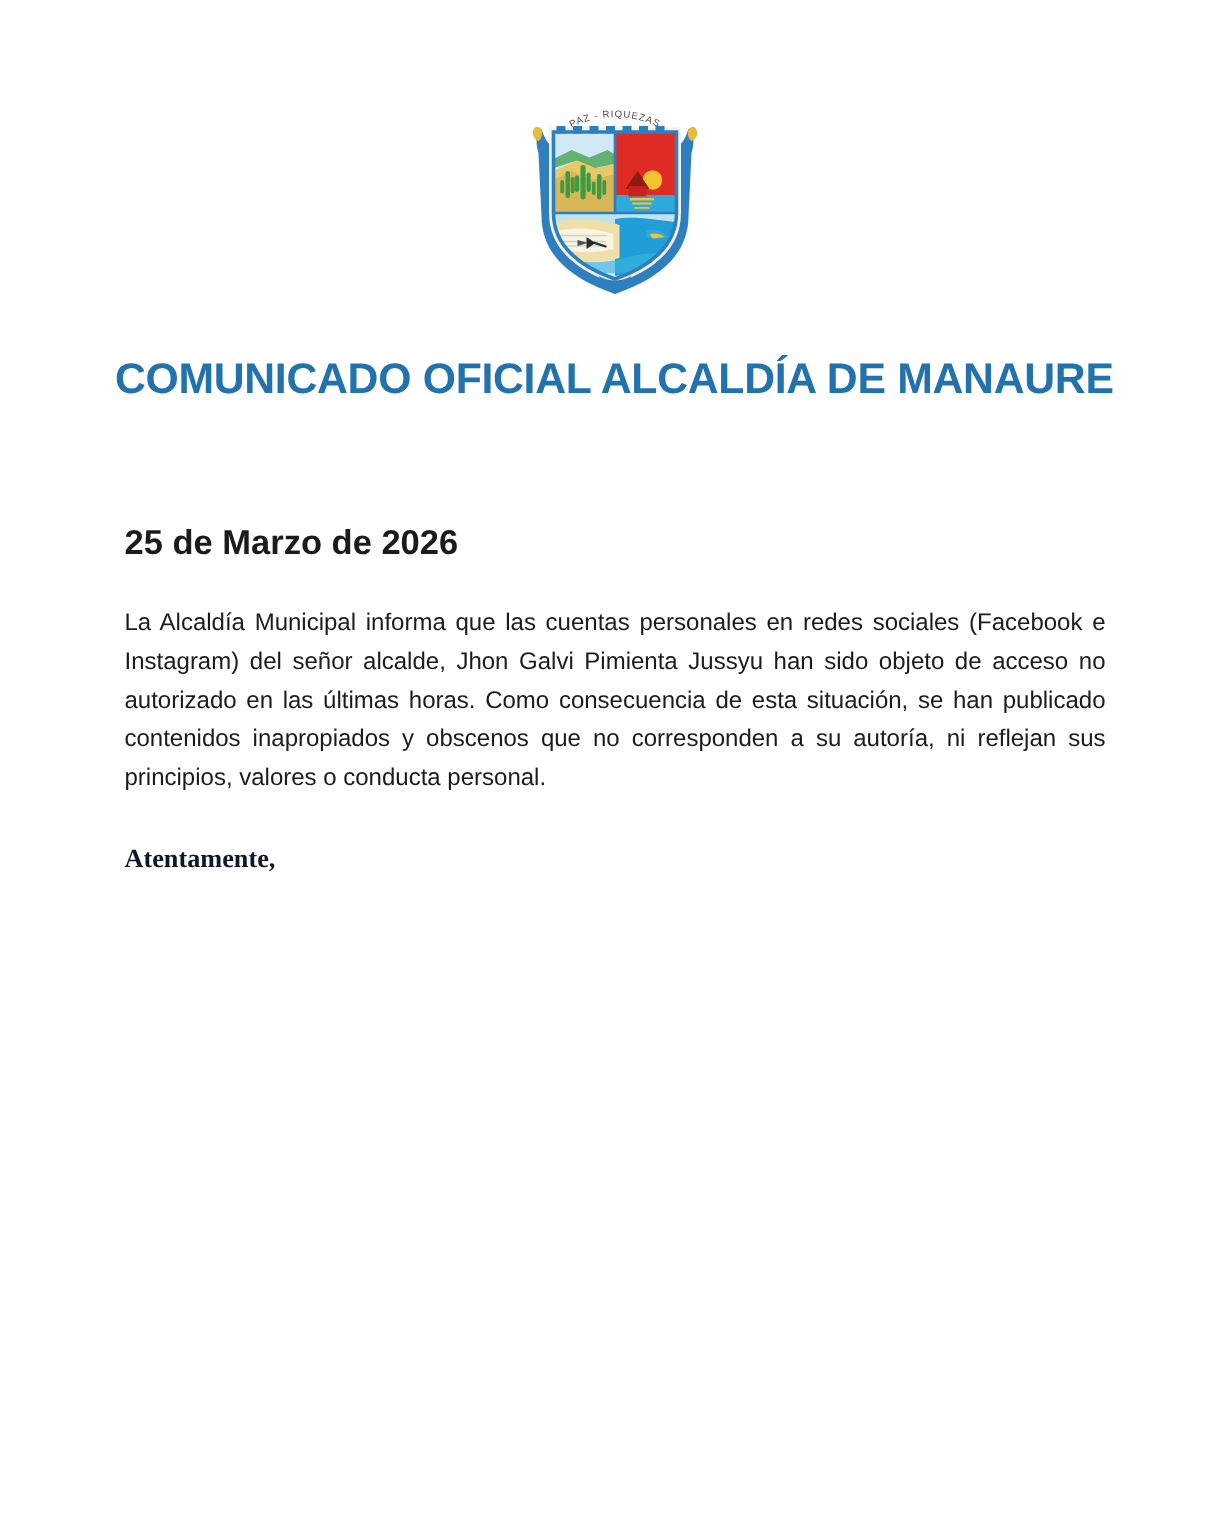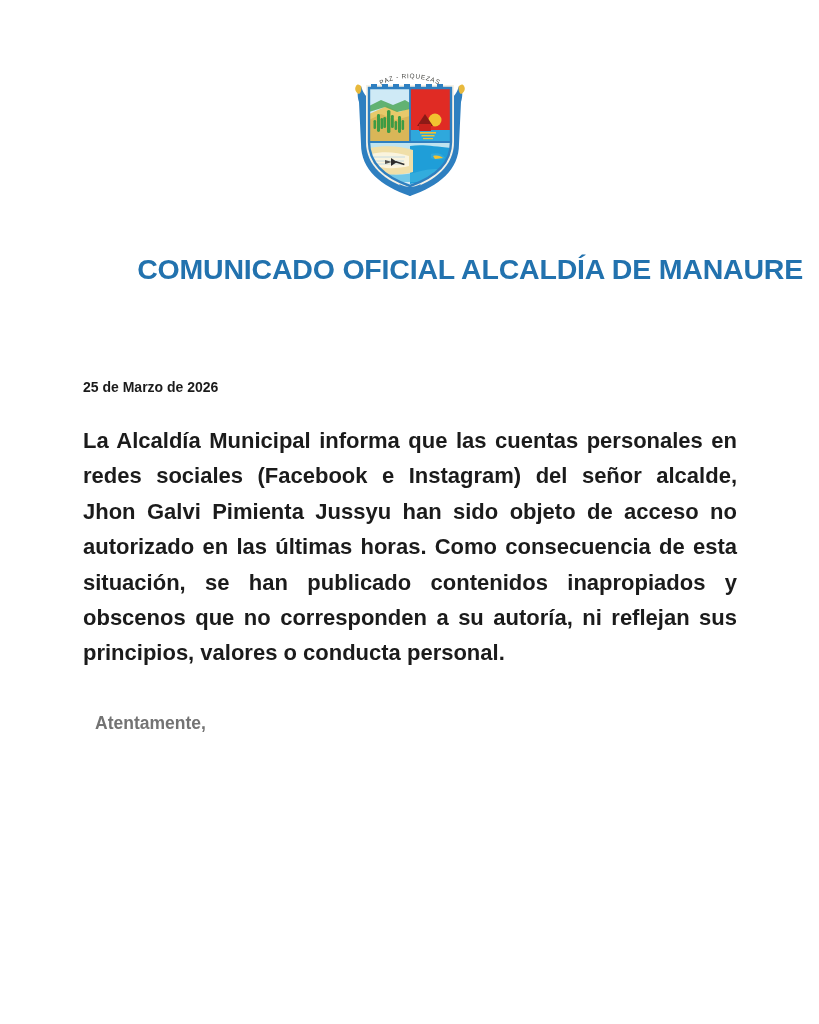--- a/index.html
+++ b/index.html
@@ -32,68 +32,69 @@
     align-items: flex-start;
   }
   .crest {
     width: 126px;
     height: 135px;
     display: block;
   }
 
   
   .title {
-    margin: 16px;
+    margin: 0;
     padding-top: 40px;
-    text-align: right;
+    text-align: center;
     font-size: 28.5px;
     font-weight: bold;
     letter-spacing: -0.2px;
     color: #2272ae;
     font-family: "Liberation Sans", sans-serif;
   }
 
   
   .body-wrap {
     padding: 0 82px 0 83px;
     box-sizing: border-box;
   }
 
   .date-line {
     margin: 0;
     padding-top: 76px;
-    font-size: 14px;
+    font-size: 23px;
     font-weight: bold;
     color: #1b1b1b;
     line-height: 1.35;
   }
 
   .para {
     margin: 0;
     padding-top: 26px;
-    font-size: 22px;
-    font-weight: bold;
+    font-size: 16px;
+    font-weight: normal;
     color: #1b1b1b;
     line-height: 1.61;
     text-align: justify;
     text-justify: inter-word;
     hyphens: none;
   }
   .para:first-of-type {
     padding-top: 30px;
   }
 
   .signoff {
-    margin: 12px;
+    margin: 0;
     padding-top: 28px;
     font-size: 17.5px;
     font-weight: bold;
-    color: #737373;
+    color: #0f172a;
     line-height: 1.45;
     text-align: left;
+    font-family: Liberation Serif, serif;
   }
   .signoff-line { display: block; }
 </style>
 </head>
 <body>
 
 <div class="document">
 
   <div class="crest-block">
     <svg class="crest" viewBox="0 0 126 135" aria-hidden="true">

